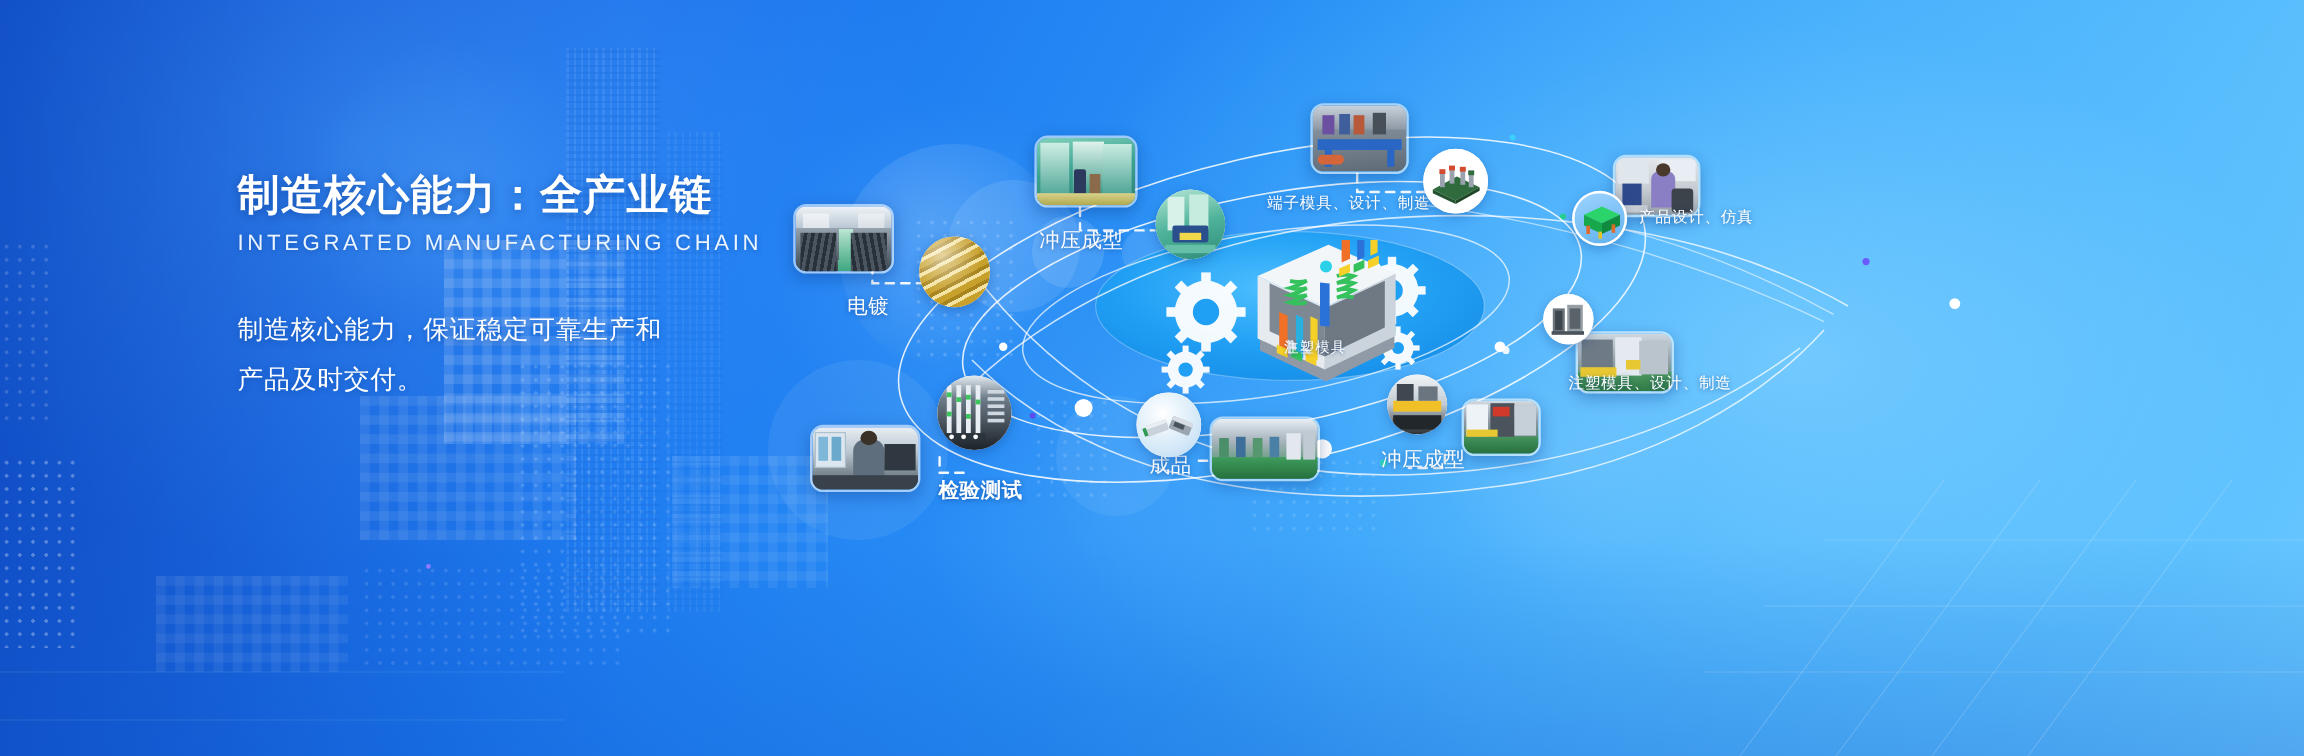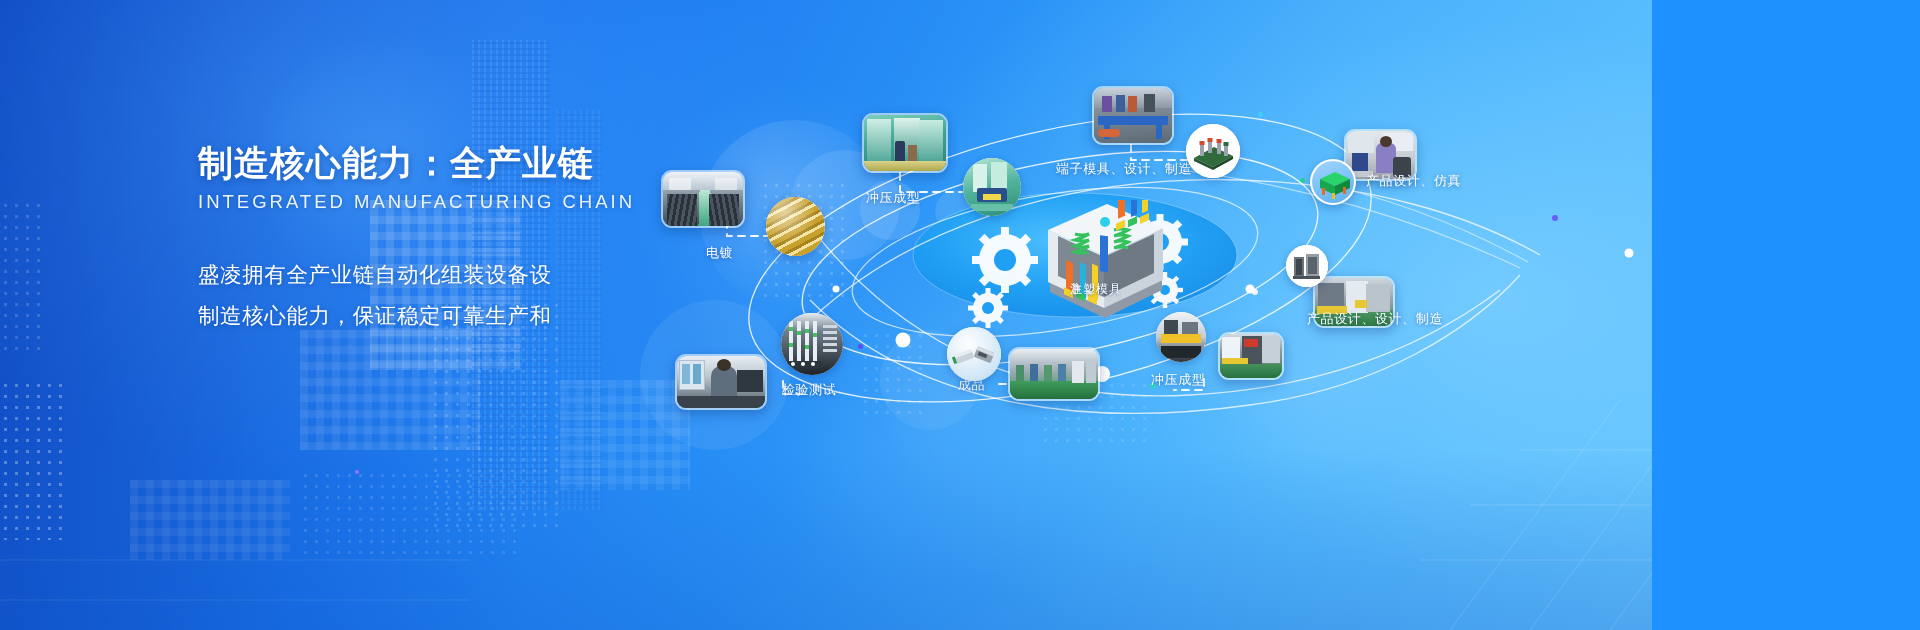--- a/index.html
+++ b/index.html
@@ -2,21 +2,21 @@
 <html><head>
 <meta charset="utf-8">
 <style>
   * { margin:0; padding:0; box-sizing:border-box; }
   html,body { width:1920px; height:630px; overflow:hidden; }
   body {
     font-family:"Liberation Sans","DejaVu Sans",sans-serif;
     background:#1e90ff;
   }
   #stage {
-    position:relative; width:1652px; height:630px; overflow:hidden;
+    position:relative; width:1920px; height:630px; overflow:hidden;
     background:
       radial-gradient(ellipse 900px 620px at 1500px 300px, rgba(120,205,255,0.85) 0%, rgba(90,190,255,0.35) 45%, rgba(70,170,255,0.0) 72%),
       radial-gradient(ellipse 700px 500px at 300px 120px, rgba(70,160,255,0.55) 0%, rgba(40,120,235,0.0) 70%),
       linear-gradient(118deg, #1152d6 0%, #1b63e0 14%, #1e7bf0 32%, #2a93f7 52%, #45aefb 70%, #58bdfd 84%, #6ccaff 100%);
   }
 
   
   .bg-layer { position:absolute; inset:0; pointer-events:none; }
 
   .vignette-left {
@@ -88,21 +88,21 @@
 
   
   .circ {
     position:absolute; border-radius:50%; overflow:hidden;
     background:#ffffff;
     box-shadow:0 3px 10px rgba(6,48,120,0.28);
   }
   .circ-inner { position:absolute; inset:0; }
 
   .label {
-    position:absolute; color:#ffffff; font-size:13px; letter-spacing:0.6px;
+    position:absolute; color:#ffffff; font-size:17px; letter-spacing:0.6px;
     white-space:nowrap; text-shadow:0 1px 4px rgba(6,48,120,0.55);
   }
   .label.big { font-size:13px; }
 
   .center-label {
     position:absolute; color:#ffffff; font-size:12px; letter-spacing:1px;
     white-space:nowrap; text-shadow:0 1px 3px rgba(6,48,120,0.6);
   }
 </style>
 </head>
@@ -166,22 +166,22 @@
     <div class="blob" style="left:1150px;top:383px;width:6px;height:6px;background:#30d6c0;"></div>
     <div class="blob" style="left:858px;top:344px;width:5px;height:5px;background:#5d4df0;"></div>
     <div class="blob" style="left:1053px;top:268px;width:5px;height:5px;background:#2fd2b8;"></div>
     <div class="blob" style="left:355px;top:470px;width:4px;height:4px;background:#8f7bff;"></div>
   </div>
 
   <div class="copy">
     <div class="title">制造核心能力：全产业链</div>
     <div class="subtitle">INTEGRATED MANUFACTURING CHAIN</div>
     <div class="body-copy">
-      <div class="body-line">盛凌拥有全产业链自动化组装设备设</div>
       <div class="body-line">制造核心能力，保证稳定可靠生产和</div>
+      <div class="body-line">产品及时交付。</div>
     </div>
   </div>
 
   <div id="diagram">
 
     <svg width="1920" height="630" style="position:absolute;left:0;top:0;">
       <defs>
         <radialGradient id="panelGrad" cx="45%" cy="38%" r="70%">
           <stop offset="0%" stop-color="#4fc1ff"></stop>
           <stop offset="55%" stop-color="#1fa0f4"></stop>
@@ -431,21 +431,21 @@
 
     <div class="photo" style="left:1313px;top:276px;width:82px;height:52px;">
       <div style="position:absolute;inset:0;background:linear-gradient(180deg,#cfd8e0 0%,#97a3ad 45%,#3f8a55 100%);"></div>
       <div style="position:absolute;left:0;bottom:0;width:100%;height:16px;background:linear-gradient(180deg,#4f9a63,#2f7a45);"></div>
       <div style="position:absolute;left:3px;top:5px;width:26px;height:30px;background:#6e7a86;"></div>
       <div style="position:absolute;left:31px;top:3px;width:22px;height:32px;background:#e4eaef;"></div>
       <div style="position:absolute;right:3px;top:6px;width:24px;height:28px;background:#b9c4cd;"></div>
       <div style="position:absolute;left:2px;top:28px;width:30px;height:8px;background:#e8c832;"></div>
       <div style="position:absolute;left:40px;top:22px;width:12px;height:8px;background:#e8c832;"></div>
     </div>
-    <div class="label big" style="left:1307px;top:310px;">产品设计、设计、制造</div>
+    <div class="label big" style="left:1307px;top:310px;">注塑模具、设计、制造</div>
 
     <div class="circ" style="left:1286px;top:245px;width:42px;height:42px;">
       <div class="circ-inner" style="background:#ffffff;"></div>
       <svg width="42" height="42" style="position:absolute;left:0;top:0;">
         <rect x="8" y="12" width="10" height="20" fill="#6b737b"></rect>
         <rect x="20" y="9" width="13" height="23" fill="#959da5"></rect>
         <rect x="10" y="14" width="6" height="16" fill="#3d454d"></rect>
         <rect x="22" y="12" width="9" height="17" fill="#5a626a"></rect>
         <rect x="7" y="31" width="27" height="3" fill="#4a525a"></rect>
       </svg>
@@ -502,21 +502,21 @@
     <div class="photo" style="left:675px;top:354px;width:92px;height:56px;">
       <div style="position:absolute;inset:0;background:linear-gradient(180deg,#e8eef3 0%,#b9c6d0 40%,#4a555f 100%);"></div>
       <div style="position:absolute;left:2px;top:4px;width:26px;height:30px;background:#dbe6ee;border:1px solid #b0c0cc;"></div>
       <div style="position:absolute;left:5px;top:8px;width:8px;height:20px;background:#7fb7d8;"></div>
       <div style="position:absolute;left:16px;top:8px;width:8px;height:20px;background:#6aa8cc;"></div>
       <div style="position:absolute;left:34px;top:10px;width:26px;height:32px;background:#5f6e7c;border-radius:10px 10px 0 0;"></div>
       <div style="position:absolute;left:40px;top:3px;width:14px;height:12px;background:#3a3228;border-radius:50%;"></div>
       <div style="position:absolute;right:2px;top:14px;width:26px;height:22px;background:#2f3740;"></div>
       <div style="position:absolute;left:0;bottom:0;width:100%;height:12px;background:#39424b;"></div>
     </div>
-    <div class="label" style="left:782px;top:381px;">检验测试</div>
+    <div class="label" style="left:782px;top:397px;font-weight:bold;">检验测试</div>
 
     <div class="circ" style="left:781px;top:313px;width:62px;height:62px;">
       <div class="circ-inner" style="background:linear-gradient(180deg,#e4ecf2 0%,#6f7d8a 30%,#1c2228 100%);"></div>
       <svg width="62" height="62" style="position:absolute;left:0;top:0;">
         <g fill="#e8eef3">
           <rect x="8" y="8" width="4" height="40"></rect>
           <rect x="16" y="8" width="4" height="40"></rect>
           <rect x="24" y="8" width="4" height="40"></rect>
           <rect x="32" y="8" width="4" height="40"></rect>
         </g>

